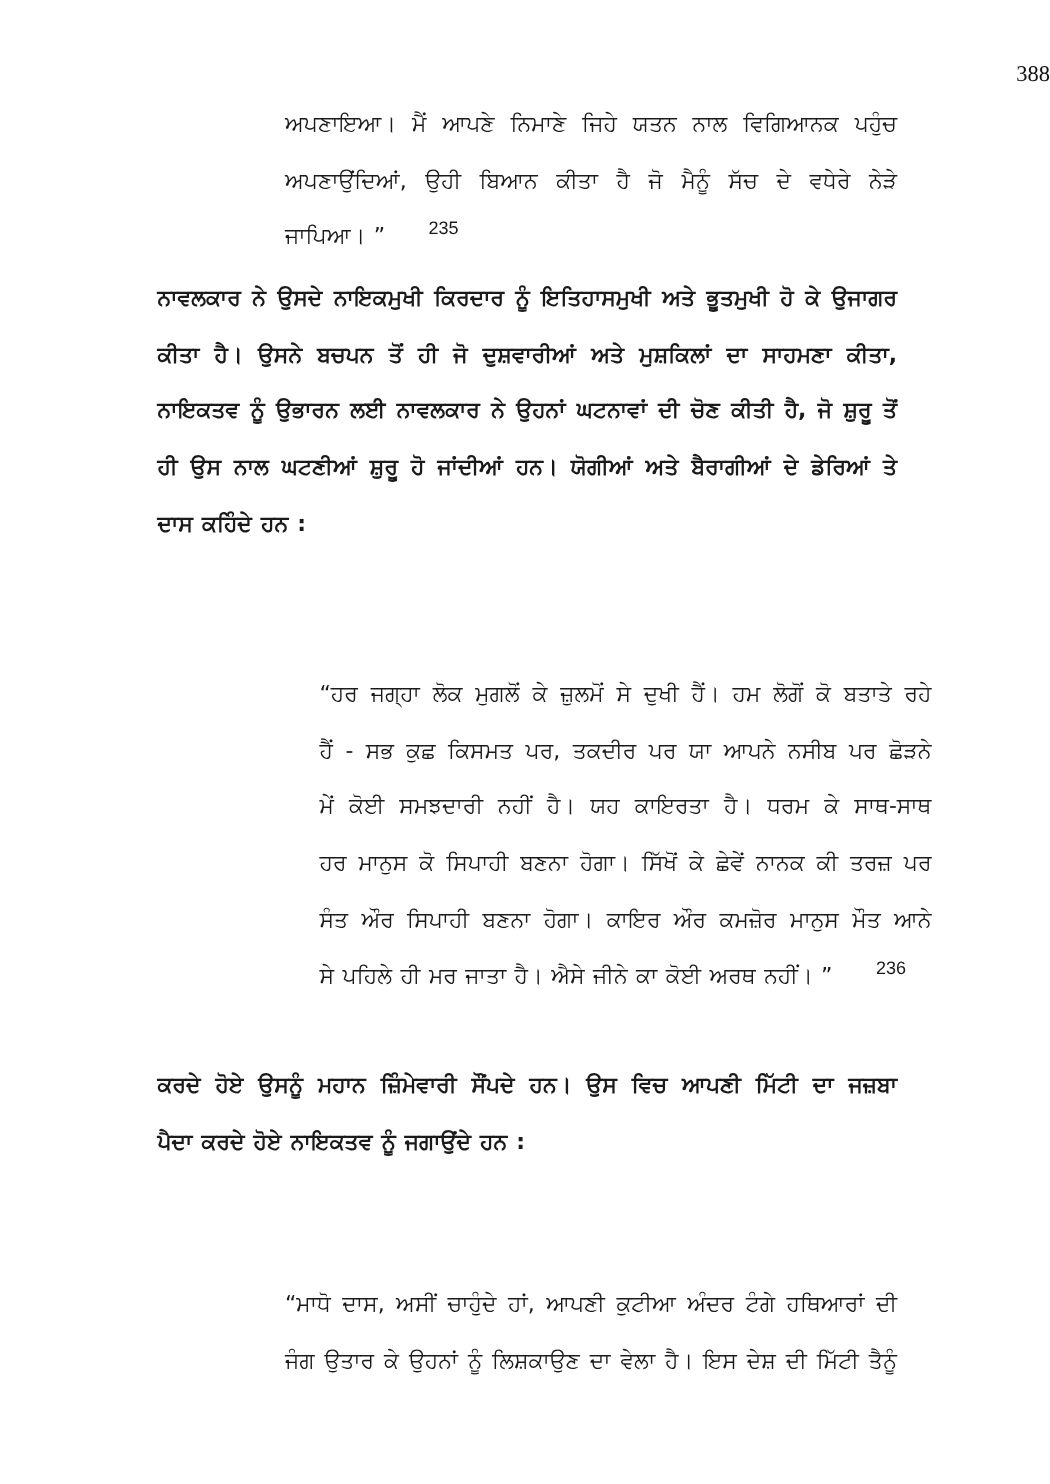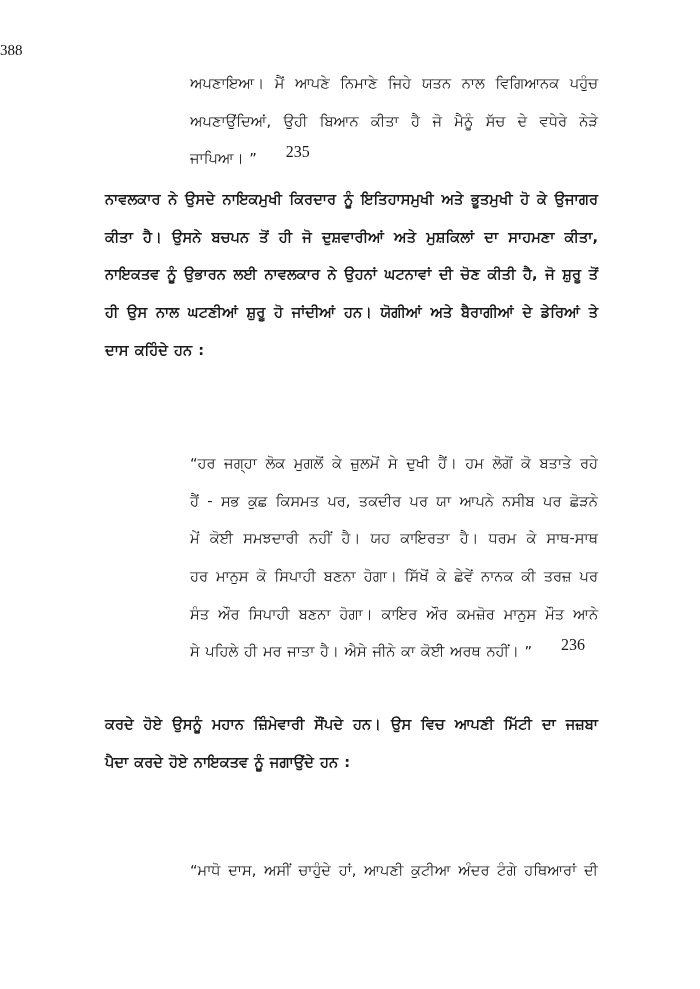--- a/index.html
+++ b/index.html
@@ -13,21 +13,21 @@
       position: relative;
       overflow: hidden;
       color: #1a1a1a;
       font-family: "DejaVu Sans", sans-serif;
     }
     .page-number {
       position: absolute;
       top: 42px;
       left: 0;
       width: 700px;
-      text-align: left;
+      text-align: right;
       font-family: "Liberation Serif", "DejaVu Serif", serif;
       font-size: 15px;
       color: #111;
     }
     .text-block {
       position: absolute;
       font-size: 14.6px;
       line-height: 37.7px;
       text-align: justify;
       text-align-last: left;
@@ -46,29 +46,29 @@
     .quote {
       left: 190px;
       width: 408px;
     }
     .para {
       left: 105px;
       width: 493px;
       font-weight: bold;
     }
     sup.fn {
-      font-family: Liberation Serif, serif;
-      font-size: 16px;
+      font-family: Liberation Sans, sans-serif;
+      font-size: 12px;
       vertical-align: 6px;
       line-height: 0;
       padding-left: 29px;
     }
     .block-quote-1 { top: 64px; }
     .paragraph-1 { top: 180px; }
-    .block-quote-2 { top: 444px; }
+    .block-quote-2 { top: 444px; margin-left: 23px; }
     .paragraph-2 { top: 705px; }
     .block-quote-3 { top: 851px; }
   </style>
 </head>
 <body>
 
 <div class="page-number">388</div>
 
 <div class="text-block quote block-quote-1">
   <span class="line">ਅਪਣਾਇਆ। ਮੈਂ ਆਪਣੇ ਨਿਮਾਣੇ ਜਿਹੇ ਯਤਨ ਨਾਲ ਵਿਗਿਆਨਕ ਪਹੁੰਚ</span>
@@ -93,13 +93,14 @@
   <span class="line last"><span>ਸੇ ਪਹਿਲੇ ਹੀ ਮਰ ਜਾਤਾ ਹੈ। ਐਸੇ ਜੀਨੇ ਕਾ ਕੋਈ ਅਰਥ ਨਹੀਂ। ”</span><sup class="fn">236</sup></span>
 </div>
 
 <div class="text-block para paragraph-2">
   <span class="line">ਕਰਦੇ ਹੋਏ ਉਸਨੂੰ ਮਹਾਨ ਜ਼ਿੰਮੇਵਾਰੀ ਸੌਂਪਦੇ ਹਨ। ਉਸ ਵਿਚ ਆਪਣੀ ਮਿੱਟੀ ਦਾ ਜਜ਼ਬਾ</span>
   <span class="line last">ਪੈਦਾ ਕਰਦੇ ਹੋਏ ਨਾਇਕਤਵ ਨੂੰ ਜਗਾਉਂਦੇ ਹਨ :</span>
 </div>
 
 <div class="text-block quote block-quote-3">
   <span class="line">“ਮਾਧੋ ਦਾਸ, ਅਸੀਂ ਚਾਹੁੰਦੇ ਹਾਂ, ਆਪਣੀ ਕੁਟੀਆ ਅੰਦਰ ਟੰਗੇ ਹਥਿਆਰਾਂ ਦੀ</span>
+  <span class="line">ਜੰਗ ਉਤਾਰ ਕੇ ਉਹਨਾਂ ਨੂੰ ਲਿਸ਼ਕਾਉਣ ਦਾ ਵੇਲਾ ਹੈ। ਇਸ ਦੇਸ਼ ਦੀ ਮਿੱਟੀ ਤੈਨੂੰ</span>
 </div>
 
 </body></html>

